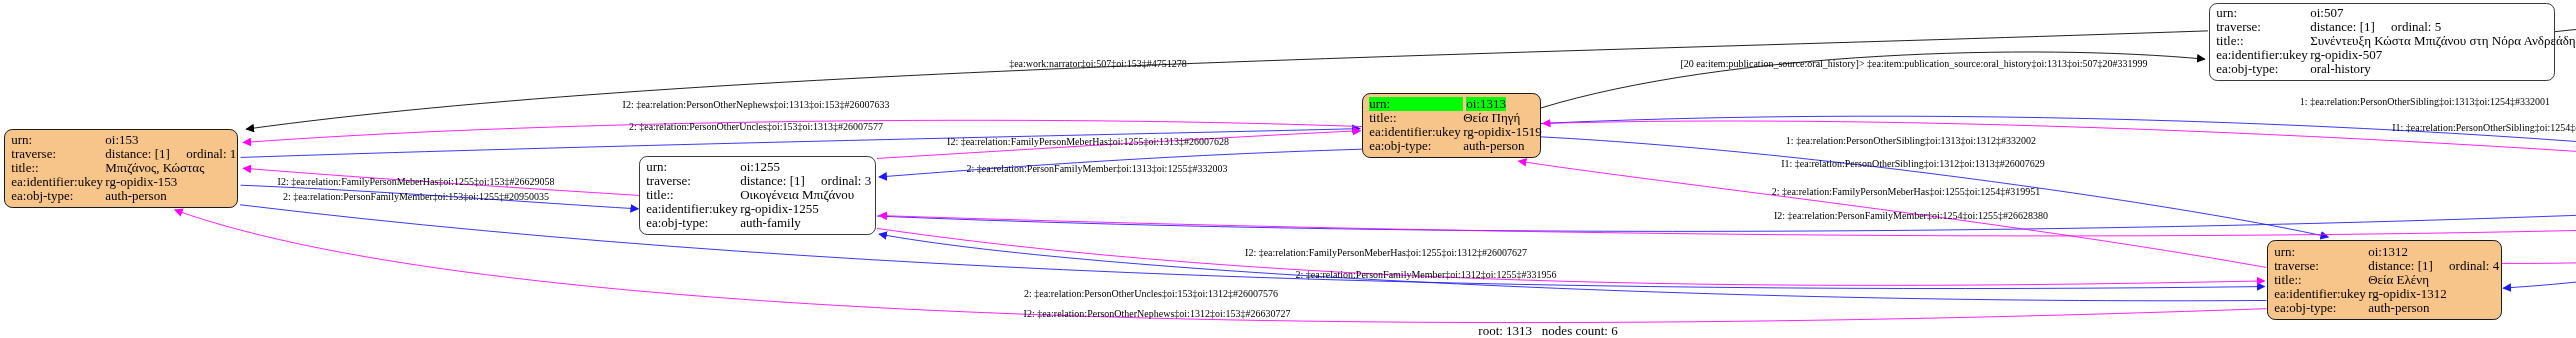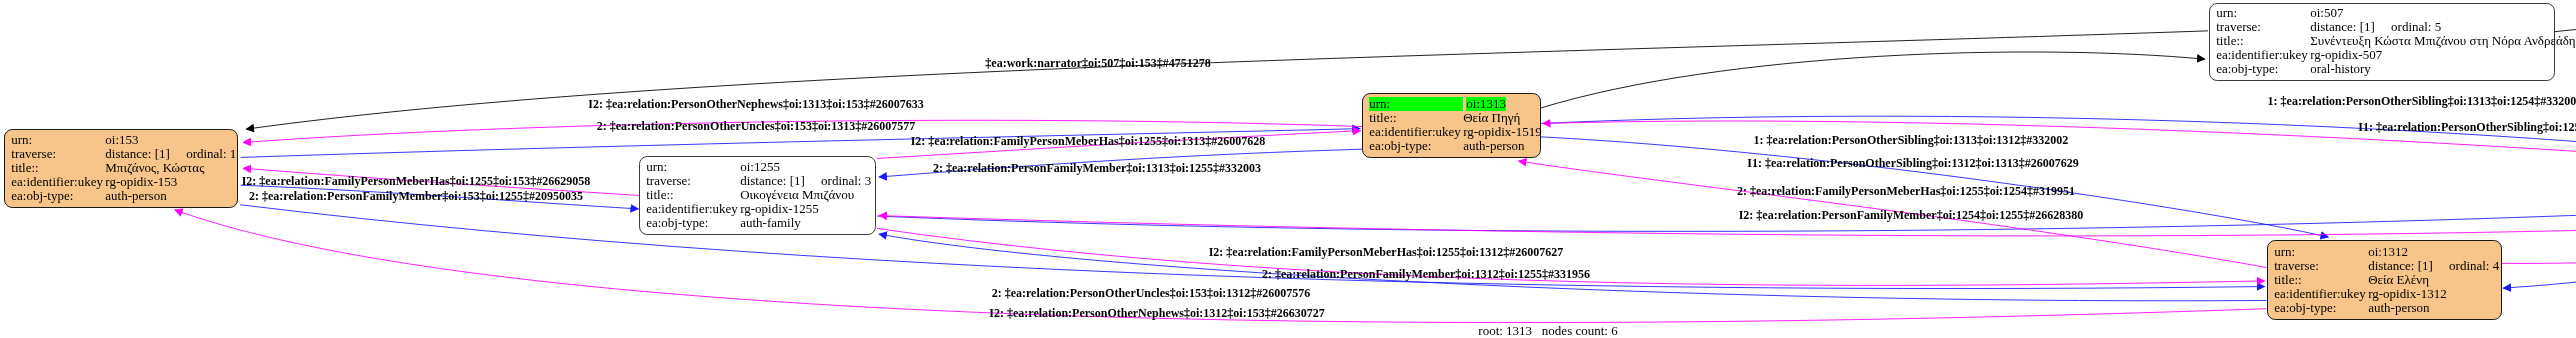--- a/index.html
+++ b/index.html
@@ -24,21 +24,21 @@
   .node.fill-white{background:#ffffff;border-color:#3a3a3a;}
   .nrow{display:flex;align-items:baseline;}
   .nrow .k{width:94px;flex:none;white-space:pre;}
   .nrow .v{white-space:pre;}
   .cell-green{background:#00ff00;}
   .nrow.green-row .k{margin-right:3.1px;}
   .lbl{
     position:absolute;
     transform:translate(-50%,-50%);
     white-space:nowrap;
-    font-size:12px;color:#000;font-weight:bold;
+    font-size:10px;color:#000;
   }
   .footer-lbl{
     position:absolute;
     transform:translate(-50%,-50%);
     white-space:pre;
     font-size:13px;color:#000;
   }
 </style>
 </head>
 <body>
@@ -190,20 +190,21 @@
         <span class="k">ea:identifier:ukey</span>
         <span class="v">rg-opidix-1312</span>
       </div>
     <div class="nrow">
         <span class="k">ea:obj-type:</span>
         <span class="v">auth-person</span>
       </div>
   </div>
 
   <div class="lbl" style="left:1098px;top:63px;">‡ea:work:narrator‡oi:507‡oi:153‡#4751278</div>
+  <div class="lbl" style="left:1914px;top:63px;">[20 ea:item:publication_source:oral_history]&gt; ‡ea:item:publication_source:oral_history‡oi:1313‡oi:507‡20#331999</div>
 
   <div class="lbl" style="left:756px;top:104px;">I2: ‡ea:relation:PersonOtherNephews‡oi:1313‡oi:153‡#26007633</div>
   <div class="lbl" style="left:756px;top:126px;">2: ‡ea:relation:PersonOtherUncles‡oi:153‡oi:1313‡#26007577</div>
 
   <div class="lbl" style="left:416px;top:174px;margin-top:7px;">I2: ‡ea:relation:FamilyPersonMeberHas‡oi:1255‡oi:153‡#26629058</div>
   <div class="lbl" style="left:416px;top:196px;">2: ‡ea:relation:PersonFamilyMember‡oi:153‡oi:1255‡#20950035</div>
 
   <div class="lbl" style="left:1088px;top:141px;">I2: ‡ea:relation:FamilyPersonMeberHas‡oi:1255‡oi:1313‡#26007628</div>
   <div class="lbl" style="left:1097px;top:168px;">2: ‡ea:relation:PersonFamilyMember‡oi:1313‡oi:1255‡#332003</div>
 

